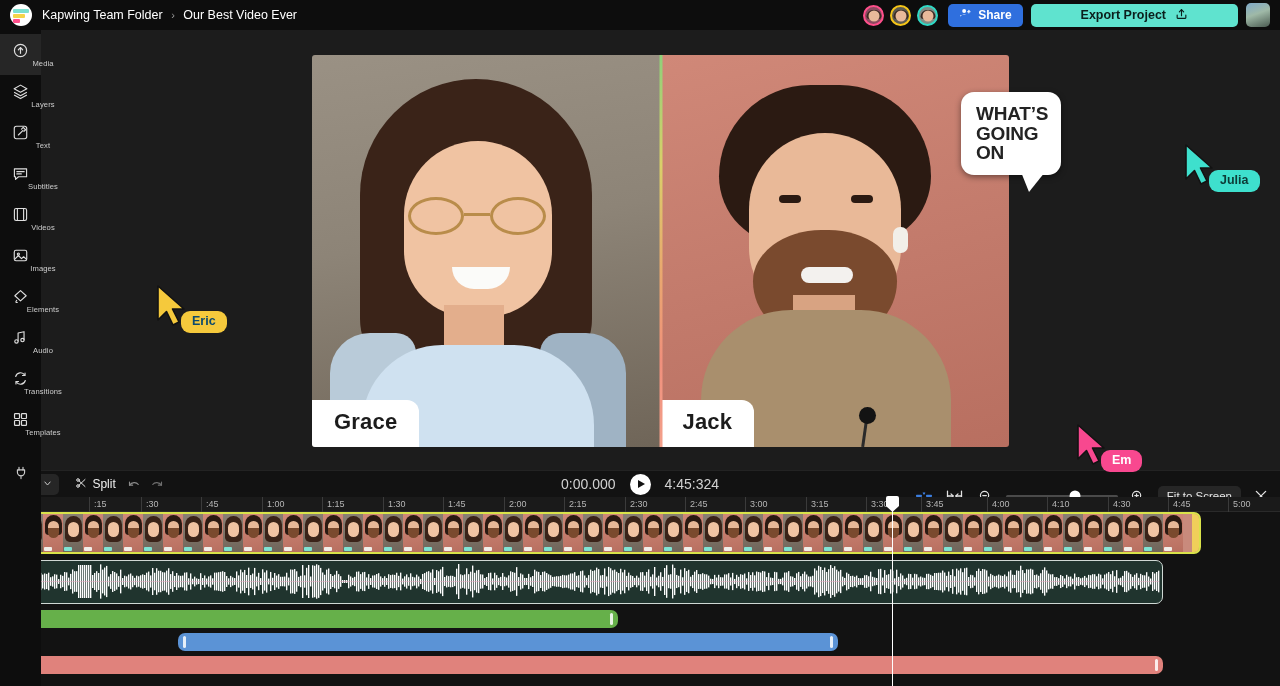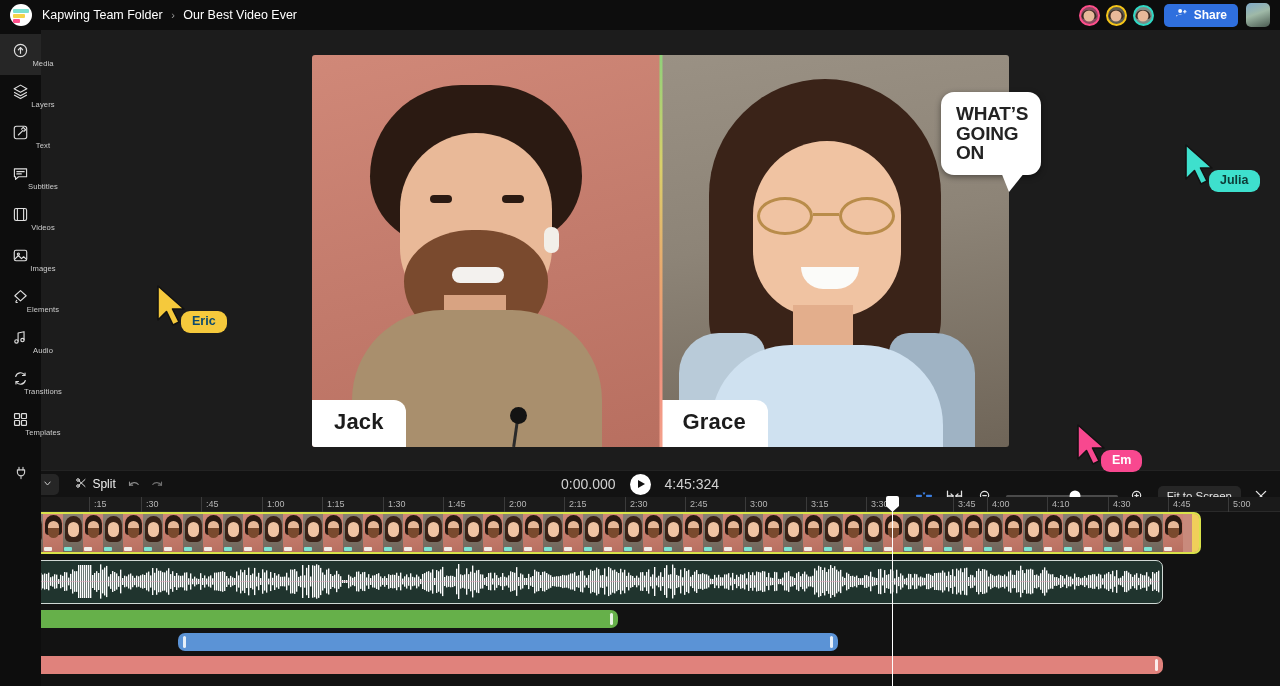--- a/index.html
+++ b/index.html
@@ -125,21 +125,21 @@
 
   .nameplate {
     position: absolute; bottom: 0; background: #fff; color: #1c1c1c;
     font-size: 22px; font-weight: 600; padding: 11px 22px 14px 22px;
     border-radius: 0 12px 0 0; letter-spacing: .2px; line-height: 1;
   }
   .nameplate.left  { left: 0; border-radius: 0 12px 0 0; }
   .nameplate.right { left: 0; border-radius: 0 12px 0 0; }
 
   .bubble {
-    position: absolute; left: 900px; top: 62px; width: 100px;
+    position: absolute; left: 920px; top: 62px; width: 100px;
     background:#fff; color:#232323; border-radius: 13px;
     padding: 12px 14px 12px 15px; z-index: 14;
     font-size: 19px; font-weight: 800; line-height: 1.03; letter-spacing: -.2px;
     box-shadow: 0 2px 6px rgba(0,0,0,.45);
   }
   .bubble:after {
     content:""; position:absolute; right: 16px; bottom: -17px;
     width: 0; height: 0;
     border-left: 8px solid transparent;
     border-right: 16px solid transparent;
@@ -299,20 +299,30 @@
           <svg width="13" height="13" viewBox="0 0 24 24" fill="#fff">
             <circle cx="9.5" cy="7.5" r="3.6"></circle>
             <path d="M2.6 19.5c0-3.6 3.1-5.6 6.9-5.6 1.6 0 3.1.35 4.3 1H2.6z"></path>
             <rect x="17.2" y="5.2" width="1.9" height="7" rx=".9"></rect>
             <rect x="14.6" y="7.8" width="7" height="1.9" rx=".9"></rect>
           </svg>
         </span>
         <span>Share</span>
       </button>
 
+      <button class="btn-export">
+        <span>Export Project</span>
+        <span>
+          <svg width="13" height="14" viewBox="0 0 24 24" fill="none" stroke="#0b1f1c" stroke-width="2.1" stroke-linecap="round" stroke-linejoin="round">
+            <path d="M12 15V4"></path>
+              <path d="M8 8l4-4 4 4"></path>
+            <path d="M4 14v5a1 1 0 0 0 1 1h14a1 1 0 0 0 1-1v-5"></path>
+          </svg>
+        </span>
+      </button>
 
       <div class="profile-thumb"></div>
     </div>
   </div>
 
   <div class="sidebar">
 
     <div class="sb-item active">
       <span>
         <svg width="17" height="17" viewBox="0 0 24 24" fill="none" stroke="#dedede" stroke-width="1.7" stroke-linecap="round" stroke-linejoin="round">
@@ -429,48 +439,48 @@
             <path d="M6.6 7.4h10.8v3.4a5.4 5.4 0 0 1-10.8 0z"></path>
             <path d="M12 16.2v4.2"></path>
         </svg>
       </span>
     </div>
   </div>
 
   <div class="canvas-area">
 
     <div class="video-stage">
+
+      <div class="pane pane-right">
+        <span class="fig g-hair"></span>
+        <span class="fig g-face"></span>
+        <span class="fig g-gl1"></span>
+        <span class="fig g-gl2"></span>
+        <span class="fig g-glb"></span>
+        <span class="fig g-smile"></span>
+        <span class="fig g-neck"></span>
+        <span class="fig g-cardi"></span>
+        <span class="fig g-cardi2"></span>
+        <span class="fig g-body"></span>
+        <div class="nameplate right">Grace</div>
+      </div>
 
       <div class="pane pane-left">
         <span class="fig j-hair"></span>
         <span class="fig j-face"></span>
         <span class="fig j-beard"></span>
         <span class="fig j-eyeL"></span>
         <span class="fig j-eyeR"></span>
         <span class="fig j-lip"></span>
         <span class="fig j-neck"></span>
         <span class="fig j-body"></span>
         <span class="fig j-bud"></span>
         <span class="fig j-micwire"></span>
         <span class="fig j-mic"></span>
         <div class="nameplate left">Jack</div>
-      </div>
-
-      <div class="pane pane-right">
-        <span class="fig g-hair"></span>
-        <span class="fig g-face"></span>
-        <span class="fig g-gl1"></span>
-        <span class="fig g-gl2"></span>
-        <span class="fig g-glb"></span>
-        <span class="fig g-smile"></span>
-        <span class="fig g-neck"></span>
-        <span class="fig g-cardi"></span>
-        <span class="fig g-cardi2"></span>
-        <span class="fig g-body"></span>
-        <div class="nameplate right">Grace</div>
       </div>
 
       <div class="divider"></div>
     </div>
 
     <div class="bubble">WHAT’S GOING ON</div>
 
     <div class="cursor cur-eric">
       <span>
         <svg width="38" height="46" viewBox="0 0 38 46">
@@ -603,21 +613,21 @@
       <div class="tick" style="left: 322px;">1:15</div>
       <div class="tick" style="left: 383px;">1:30</div>
       <div class="tick" style="left: 443px;">1:45</div>
       <div class="tick" style="left: 504px;">2:00</div>
       <div class="tick" style="left: 564px;">2:15</div>
       <div class="tick" style="left: 625px;">2:30</div>
       <div class="tick" style="left: 685px;">2:45</div>
       <div class="tick" style="left: 745px;">3:00</div>
       <div class="tick" style="left: 806px;">3:15</div>
       <div class="tick" style="left: 866px;">3:30</div>
-      <div class="tick" style="left: 953px;">3:45</div>
+      <div class="tick" style="left: 921px;">3:45</div>
       <div class="tick" style="left: 987px;">4:00</div>
       <div class="tick" style="left: 1047px;">4:10</div>
       <div class="tick" style="left: 1108px;">4:30</div>
       <div class="tick" style="left: 1168px;">4:45</div>
       <div class="tick" style="left: 1228px;">5:00</div>
     </div>
 
   <div class="tracks">
 
     <span class="track-num" style="top:14px;">1</span>

